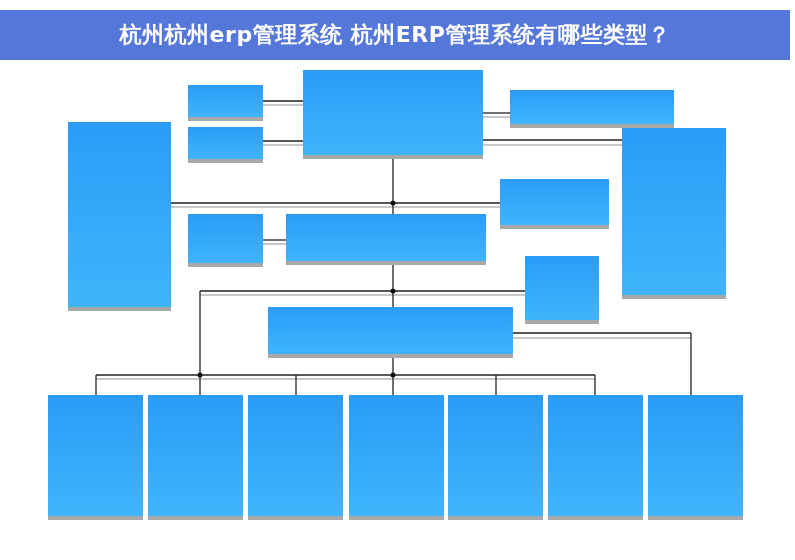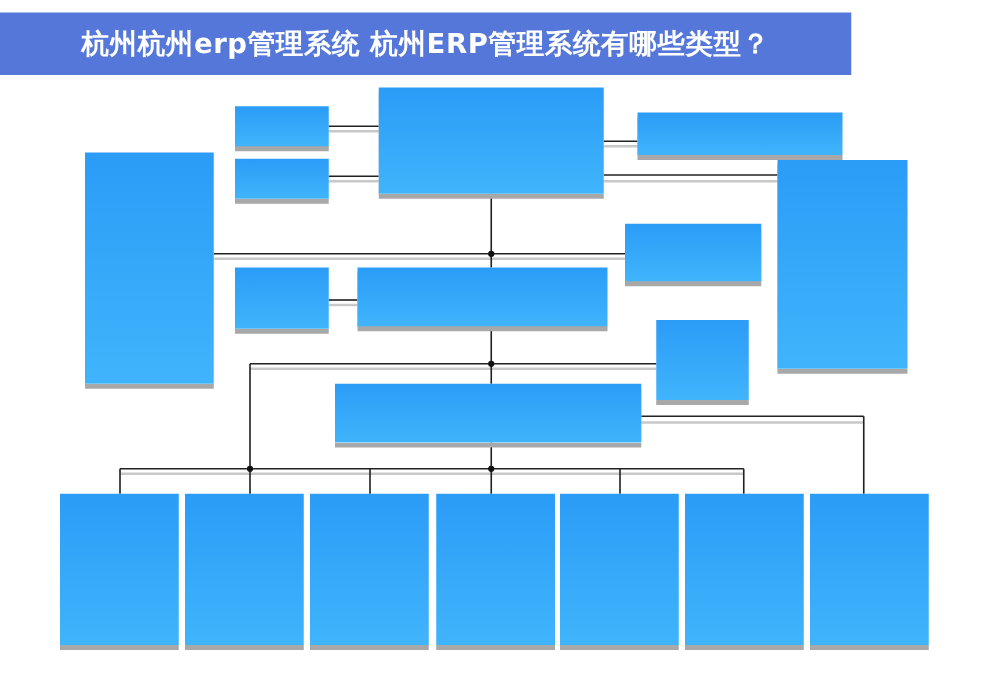--- a/index.html
+++ b/index.html
@@ -1,17 +1,17 @@
 <!DOCTYPE html>
 <html><head>
 <meta charset="utf-8">
 <style>
   html, body { margin:0; padding:0; background:#ffffff; }
   body { width:795px; height:560px; position:relative; overflow:hidden; font-family:"DejaVu Sans", sans-serif; }
-  .banner { position:absolute; left:0; top:10px; width:681px; height:50px; background:#5577d9; display:flex; align-items:center; justify-content:center; }
+  .banner { position:absolute; left:0; top:10px; width:790px; height:50px; background:#5577d9; display:flex; align-items:center; justify-content:center; }
   .banner-title { color:#ffffff; font-weight:bold; font-size:22px; letter-spacing:0.5px; font-family:"DejaVu Sans", sans-serif; white-space:nowrap; }
   .diagram { position:absolute; left:0; top:0; width:795px; height:560px; }
   .node { position:absolute; background:linear-gradient(to bottom, #2b9cf7 0%, #40b4fb 100%); box-shadow:0 4px 0 #a8a8a8; }
   svg.lines { position:absolute; left:0; top:0; }
 </style>
 </head>
 <body>
 
 <div class="banner">
   <span class="banner-title">杭州杭州erp管理系统 杭州ERP管理系统有哪些类型？</span>

